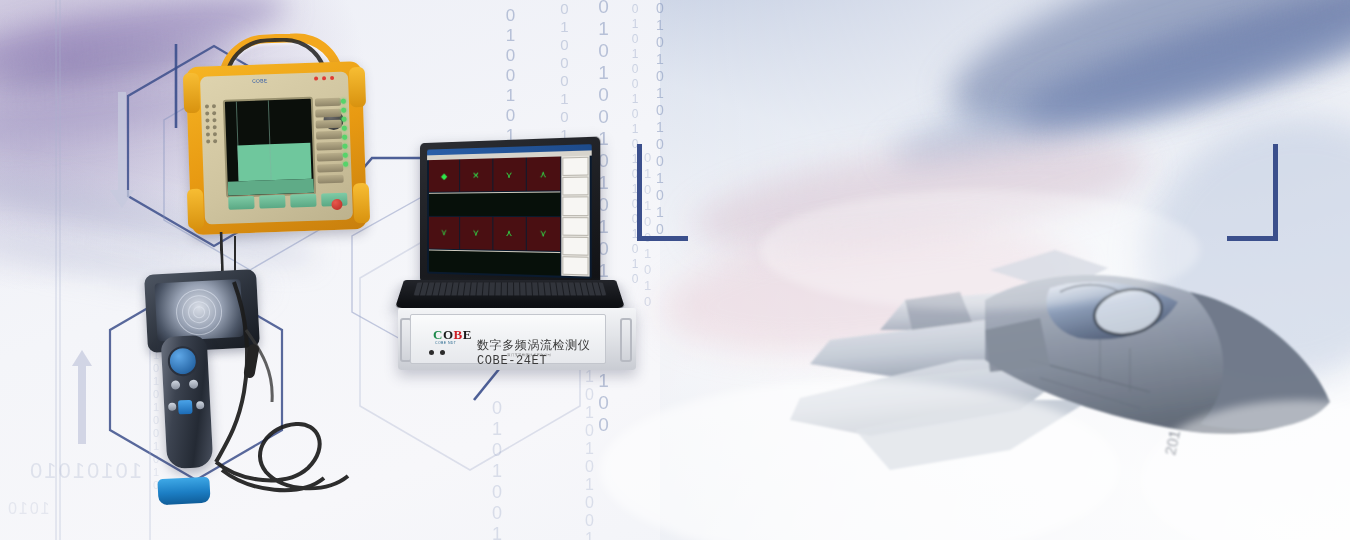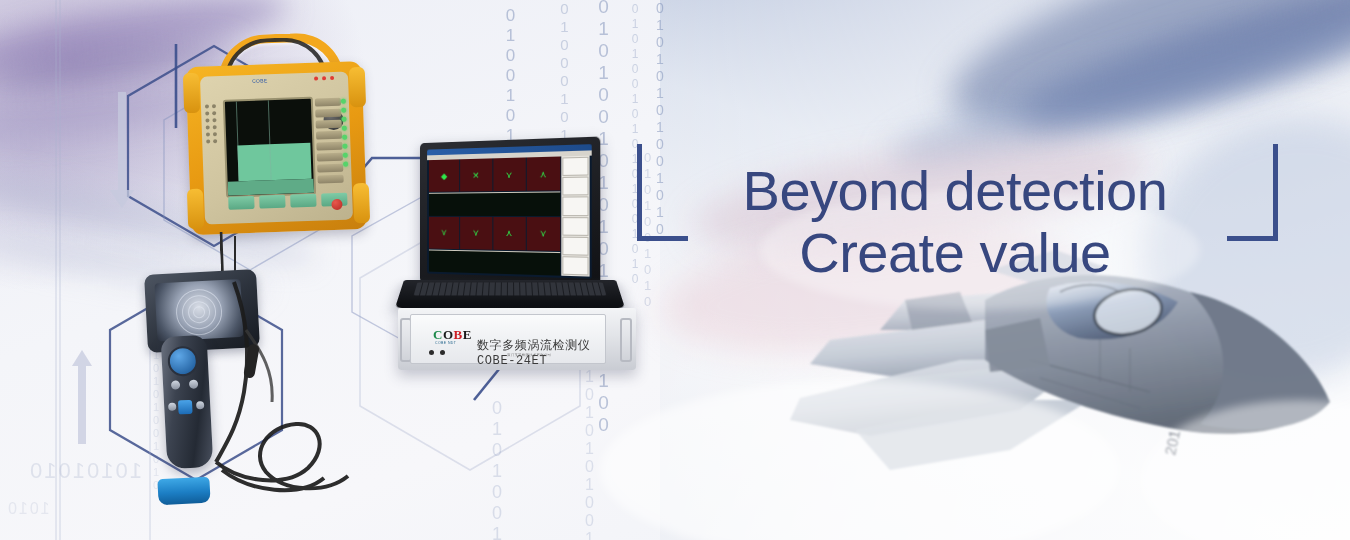--- a/index.html
+++ b/index.html
@@ -451,18 +451,14 @@
         <div class="rack-led">
           <div class="rack-l"></div>
             <div class="rack-l"></div>
         </div>
       </div>
     </div>
   </div>
 
   <div class="bracket-l"></div>
   <div class="bracket-r"></div>
-  <div class="headline">
-    <span class="l1">Beyond detection</span>
-    <span class="l2">Create value</span>
-  </div>
 
 </div>
 
 </body></html>

